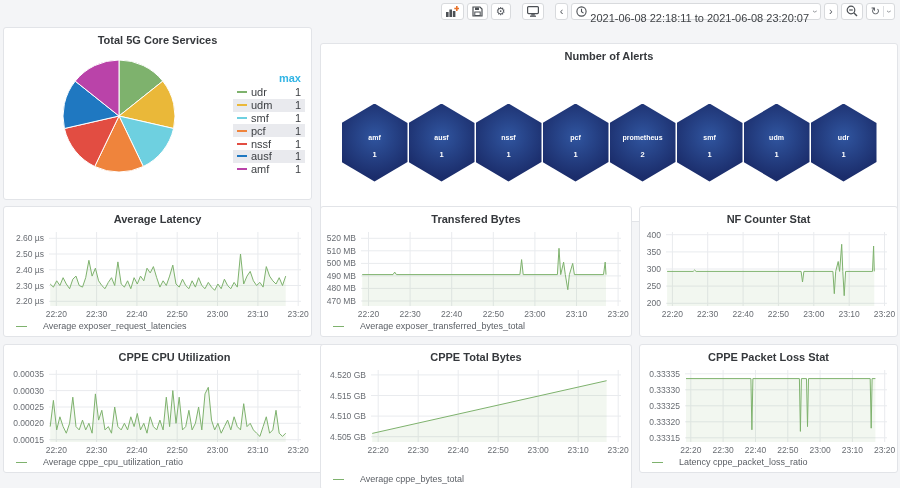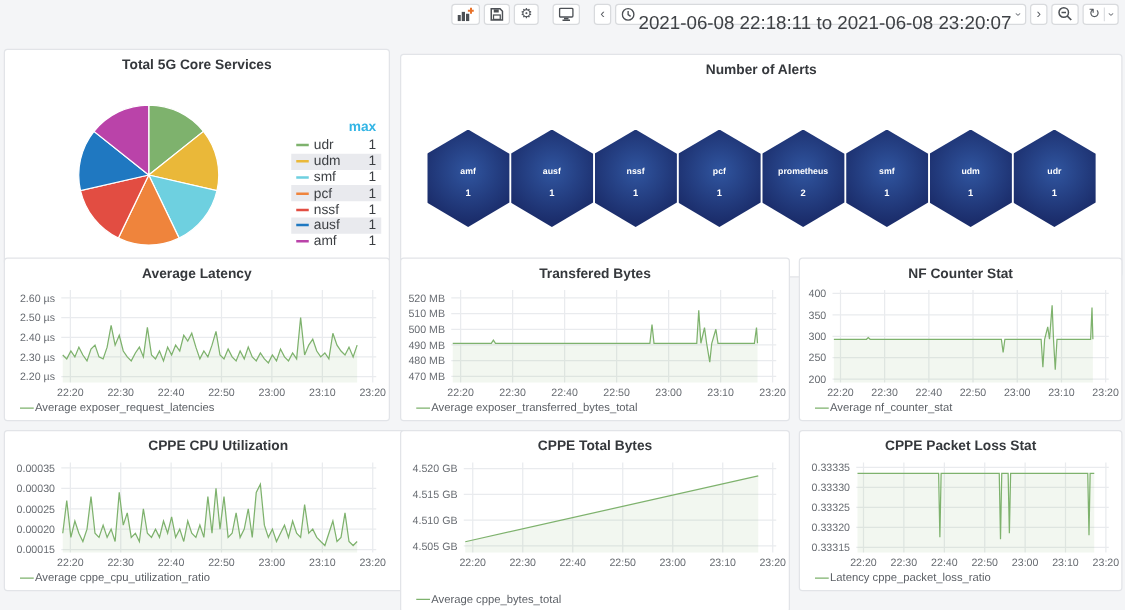--- a/index.html
+++ b/index.html
@@ -10,35 +10,35 @@
   }
   
   .toolbar { position:absolute; top:2px; right:5px; height:18px; display:flex; align-items:center; gap:3px; }
   .tb-gap { width:5px; }
   .tbtn {
     background:#fff; border:1px solid #d8dadd; border-radius:3px; height:17px;
     display:flex; align-items:center; justify-content:center; padding:0 4px;
     color:#4c5055; font-size:10px; cursor:pointer; line-height:1;
   }
   .tbtn svg { display:block; }
-  .time-text { font-size:15px; color:#3f4246; margin:14px 4px 0 3px; white-space:nowrap; }
+  .time-text { font-size:11px; color:#3f4246; margin:14px 4px 0 3px; white-space:nowrap; }
   .caret { display:inline-block; transform:rotate(90deg); font-size:9px; color:#73777d; line-height:1; }
   .chev { font-size:11px; color:#5a5e64; line-height:1; }
   .glyph { font-size:11px; color:#54585e; line-height:1; }
   .tb-sep { width:1px; height:11px; background:#dddfe2; margin:0 3px; }
   
   .panel {
     position:absolute; background:#fff; border:1px solid #e2e4e8; border-radius:3px;
     display:flex; flex-direction:column;
   }
   .panel-title {
     text-align:center; font-size:11px; font-weight:700; color:#35383c;
     padding:6px 0 2px; flex:0 0 auto; cursor:pointer;
   }
-  #panel-pie    { left:3px;   top:39px;  width:309px; height:173px;gap:12px; }
+  #panel-pie    { left:3px;   top:27px;  width:309px; height:173px; }
   #panel-alerts { left:320px; top:43px;  width:578px; height:179px; }
   #panel-c0 { left:3px;   top:206px; width:309px; height:131px; }
   #panel-c1 { left:320px; top:206px; width:312px; height:131px; }
   #panel-c2 { left:639px; top:206px; width:259px; height:131px; }
   #panel-c3 { left:3px;   top:344px; width:343px; height:129px; }
   #panel-c4 { left:320px; top:344px; width:312px; height:146px; }
   #panel-c5 { left:639px; top:344px; width:259px; height:129px; }
   
   .pie-body { flex:1; position:relative; }
   #pie-svg-wrap { position:absolute; left:57px; top:10px; }
@@ -53,21 +53,21 @@
   .hex {
     width:66px; height:78px; margin:0 0.5px; position:relative; cursor:pointer;
     clip-path:polygon(50% 0,100% 25%,100% 75%,50% 100%,0 75%,0 25%);
     color:#fff; text-align:center;
   }
   .hex-lbl { position:absolute; top:30px; left:0; width:100%; font-size:7px; font-weight:700; }
   .hex-val { position:absolute; top:46px; left:0; width:100%; font-size:7.5px; font-weight:700; }
   
   .chart-wrap { flex:1; position:relative; overflow:hidden; }
   .chart-legend {
-    flex:0 0 auto; display:flex; align-items:center; gap:1px;
+    flex:0 0 auto; display:flex; align-items:center; gap:16px;
     font-size:9px; color:#5c6066; padding:0 0 5px 12px; cursor:pointer;
   }
   .legend-dash { width:11px; height:0; border-top:1.5px solid #7eb26d; display:inline-block; }
 </style>
 </head>
 <body>
 
 <div class="toolbar">
   <div class="tbtn">
     <span>
@@ -324,24 +324,20 @@
         <text x="32.4" y="90" text-anchor="middle" font-size="8.5" fill="#696d73">22:20</text>
         <text x="67.7" y="90" text-anchor="middle" font-size="8.5" fill="#696d73">22:30</text>
         <text x="103.1" y="90" text-anchor="middle" font-size="8.5" fill="#696d73">22:40</text>
         <text x="138.4" y="90" text-anchor="middle" font-size="8.5" fill="#696d73">22:50</text>
         <text x="173.8" y="90" text-anchor="middle" font-size="8.5" fill="#696d73">23:00</text>
         <text x="209.2" y="90" text-anchor="middle" font-size="8.5" fill="#696d73">23:10</text>
         <text x="244.5" y="90" text-anchor="middle" font-size="8.5" fill="#696d73">23:20</text>
         <path d="M27.1 44.4L53.2 44.4L54.6 43.0L56.1 44.4L161.1 44.4L162.5 55.0L163.9 44.4L192.9 44.4L194.3 66.7L195.7 44.4L198.2 34.5L199.6 44.4L201.7 17.3L202.8 44.4L204.2 68.7L205.6 44.4L232.5 44.4L233.6 19.0L234.3 44.4L234.3 79L27.1 79Z" fill="rgba(126,178,109,0.10)"></path>
         <path d="M27.1 44.4L53.2 44.4L54.6 43.0L56.1 44.4L161.1 44.4L162.5 55.0L163.9 44.4L192.9 44.4L194.3 66.7L195.7 44.4L198.2 34.5L199.6 44.4L201.7 17.3L202.8 44.4L204.2 68.7L205.6 44.4L232.5 44.4L233.6 19.0L234.3 44.4" fill="none" stroke="#7eb26d" stroke-width="1"></path>
       </svg></div>
-  <div class="chart-legend">
-    <span class="legend-dash"></span>
-    <span>Average nf_counter_stat</span>
-  </div>
 </div>
 
 <div class="panel" id="panel-c3">
   <div class="panel-title">CPPE CPU Utilization</div>
   <div class="chart-wrap"><svg width="307" height="92">
         <line x1="52.3" y1="5" x2="52.3" y2="77" stroke="#e9ebee"></line>
         <line x1="92.6" y1="5" x2="92.6" y2="77" stroke="#e9ebee"></line>
         <line x1="132.9" y1="5" x2="132.9" y2="77" stroke="#e9ebee"></line>
         <line x1="173.2" y1="5" x2="173.2" y2="77" stroke="#e9ebee"></line>
         <line x1="213.5" y1="5" x2="213.5" y2="77" stroke="#e9ebee"></line>

